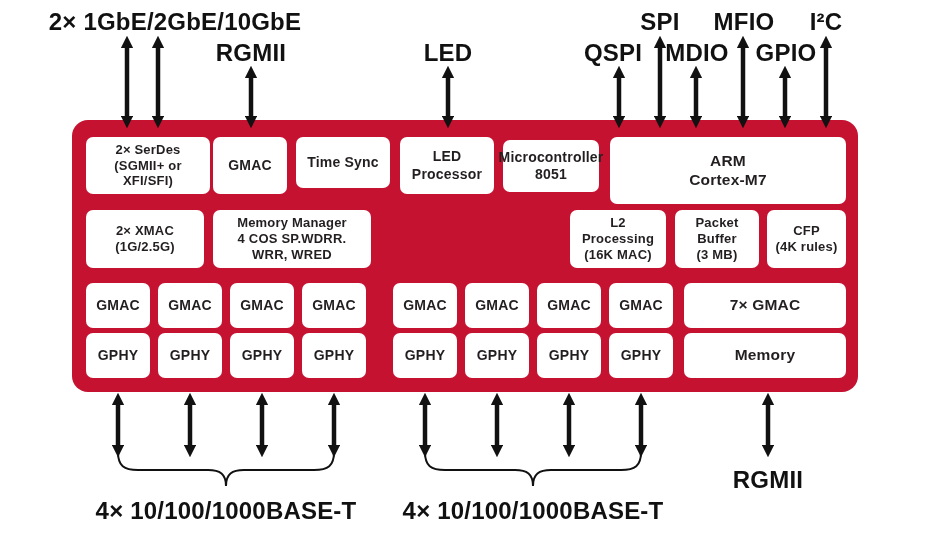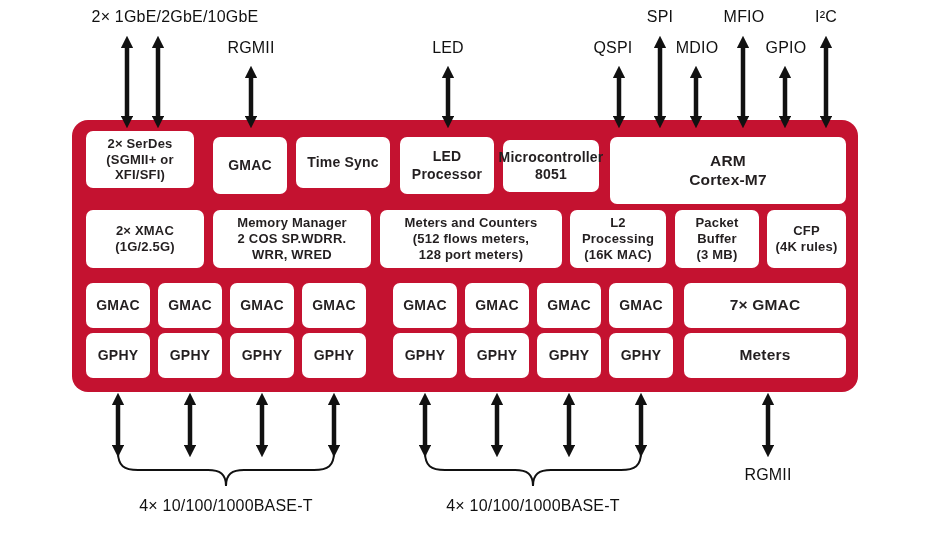--- a/index.html
+++ b/index.html
@@ -15,21 +15,21 @@
     display:flex; align-items:center; justify-content:center;
     text-align:center; font-weight:bold; color:var(--text-dark, #231F20);
     white-space:pre-line; line-height:1.22; letter-spacing:0.2px;
   }
   .fs11 { font-size:14px; }
   .fs13 { font-size:13px; }
   .fs14 { font-size:14px; }
   .fs15 { font-size:15.5px; }
   .port-label {
     position:absolute; transform:translateX(-50%);
-    font-weight:normal; font-size:16px; color:#111111;
+    font-weight:bold; font-size:24px; color:#111111;
     white-space:nowrap; letter-spacing:0.2px;
   }
   svg.overlay { position:absolute; left:0; top:0; width:952px; height:543px; pointer-events:none; }
   svg.overlay line { stroke:#111111; stroke-width:4.5; }
   svg.overlay path.brace { fill:none; stroke:#111111; stroke-width:2; stroke-linecap:round; }
 </style>
 </head>
 <body>
 
 <div class="canvas">
@@ -39,40 +39,37 @@
   <div class="port-label" style="left:448px; top:39px">LED</div>
   <div class="port-label" style="left:613px; top:39px">QSPI</div>
   <div class="port-label" style="left:660px; top:8px">SPI</div>
   <div class="port-label" style="left:697px; top:39px">MDIO</div>
   <div class="port-label" style="left:744px; top:8px">MFIO</div>
   <div class="port-label" style="left:786px; top:39px">GPIO</div>
   <div class="port-label" style="left:826px; top:8px">I²C</div>
 
   <div class="chip"></div>
 
-  <div class="block fs13" style="left:86px;  top:131px; width:108px; height:57px">2× SerDes
+  <div class="block fs13" style="left:86px;  top:137px; width:124px; height:57px">2× SerDes
 (SGMII+ or
 XFI/SFI)</div>
   <div class="block fs14" style="left:213px; top:137px; width:74px;  height:57px">GMAC</div>
   <div class="block fs14" style="left:296px; top:137px; width:94px;  height:51px">Time Sync</div>
   <div class="block fs14" style="left:400px; top:137px; width:94px;  height:57px">LED
 Processor</div>
   <div class="block fs11" style="left:503px; top:140px; width:96px;  height:52px">Microcontroller
 8051</div>
   <div class="block fs15" style="left:610px; top:137px; width:236px; height:67px">ARM
 Cortex-M7</div>
 
   <div class="block fs13" style="left:86px;  top:210px; width:118px; height:58px">2× XMAC
 (1G/2.5G)</div>
   <div class="block fs13" style="left:213px; top:210px; width:158px; height:58px">Memory Manager
-2 COS SP.WDRR.
+4 COS SP.WDRR.
 WRR, WRED</div>
-  <div class="block fs13" style="left:380px; top:210px; width:182px; height:58px">Meters and Counters
-(512 flows meters,
-128 port meters)</div>
   <div class="block fs13" style="left:570px; top:210px; width:96px;  height:58px">L2
 Processing
 (16K MAC)</div>
   <div class="block fs13" style="left:675px; top:210px; width:84px;  height:58px">Packet
 Buffer
 (3 MB)</div>
   <div class="block fs13" style="left:767px; top:210px; width:79px;  height:58px">CFP
 (4K rules)</div>
 
   <div class="block fs14" style="left:86px;  top:283px; width:64px; height:45px">GMAC</div>
@@ -86,21 +83,21 @@
   <div class="block fs15" style="left:684px; top:283px; width:162px; height:45px">7× GMAC</div>
 
   <div class="block fs14" style="left:86px;  top:333px; width:64px; height:45px">GPHY</div>
   <div class="block fs14" style="left:158px; top:333px; width:64px; height:45px">GPHY</div>
   <div class="block fs14" style="left:230px; top:333px; width:64px; height:45px">GPHY</div>
   <div class="block fs14" style="left:302px; top:333px; width:64px; height:45px">GPHY</div>
   <div class="block fs14" style="left:393px; top:333px; width:64px; height:45px">GPHY</div>
   <div class="block fs14" style="left:465px; top:333px; width:64px; height:45px">GPHY</div>
   <div class="block fs14" style="left:537px; top:333px; width:64px; height:45px">GPHY</div>
   <div class="block fs14" style="left:609px; top:333px; width:64px; height:45px">GPHY</div>
-  <div class="block fs15" style="left:684px; top:333px; width:162px; height:45px">Meters</div>
+  <div class="block fs15" style="left:684px; top:333px; width:162px; height:45px">Memory</div>
 
   <svg class="overlay" xmlns="http://www.w3.org/2000/svg">
     <defs>
       <marker id="ah-down" viewBox="0 0 10 10" refX="5" refY="5" markerWidth="2.8" markerHeight="2.8" orient="90" markerUnits="strokeWidth">
         <path d="M0,0 L10,5 L0,10 z" fill="#111111"></path>
       </marker>
       <marker id="ah-up" viewBox="0 0 10 10" refX="5" refY="5" markerWidth="2.8" markerHeight="2.8" orient="270" markerUnits="strokeWidth">
         <path d="M0,0 L10,5 L0,10 z" fill="#111111"></path>
       </marker>
     </defs>

